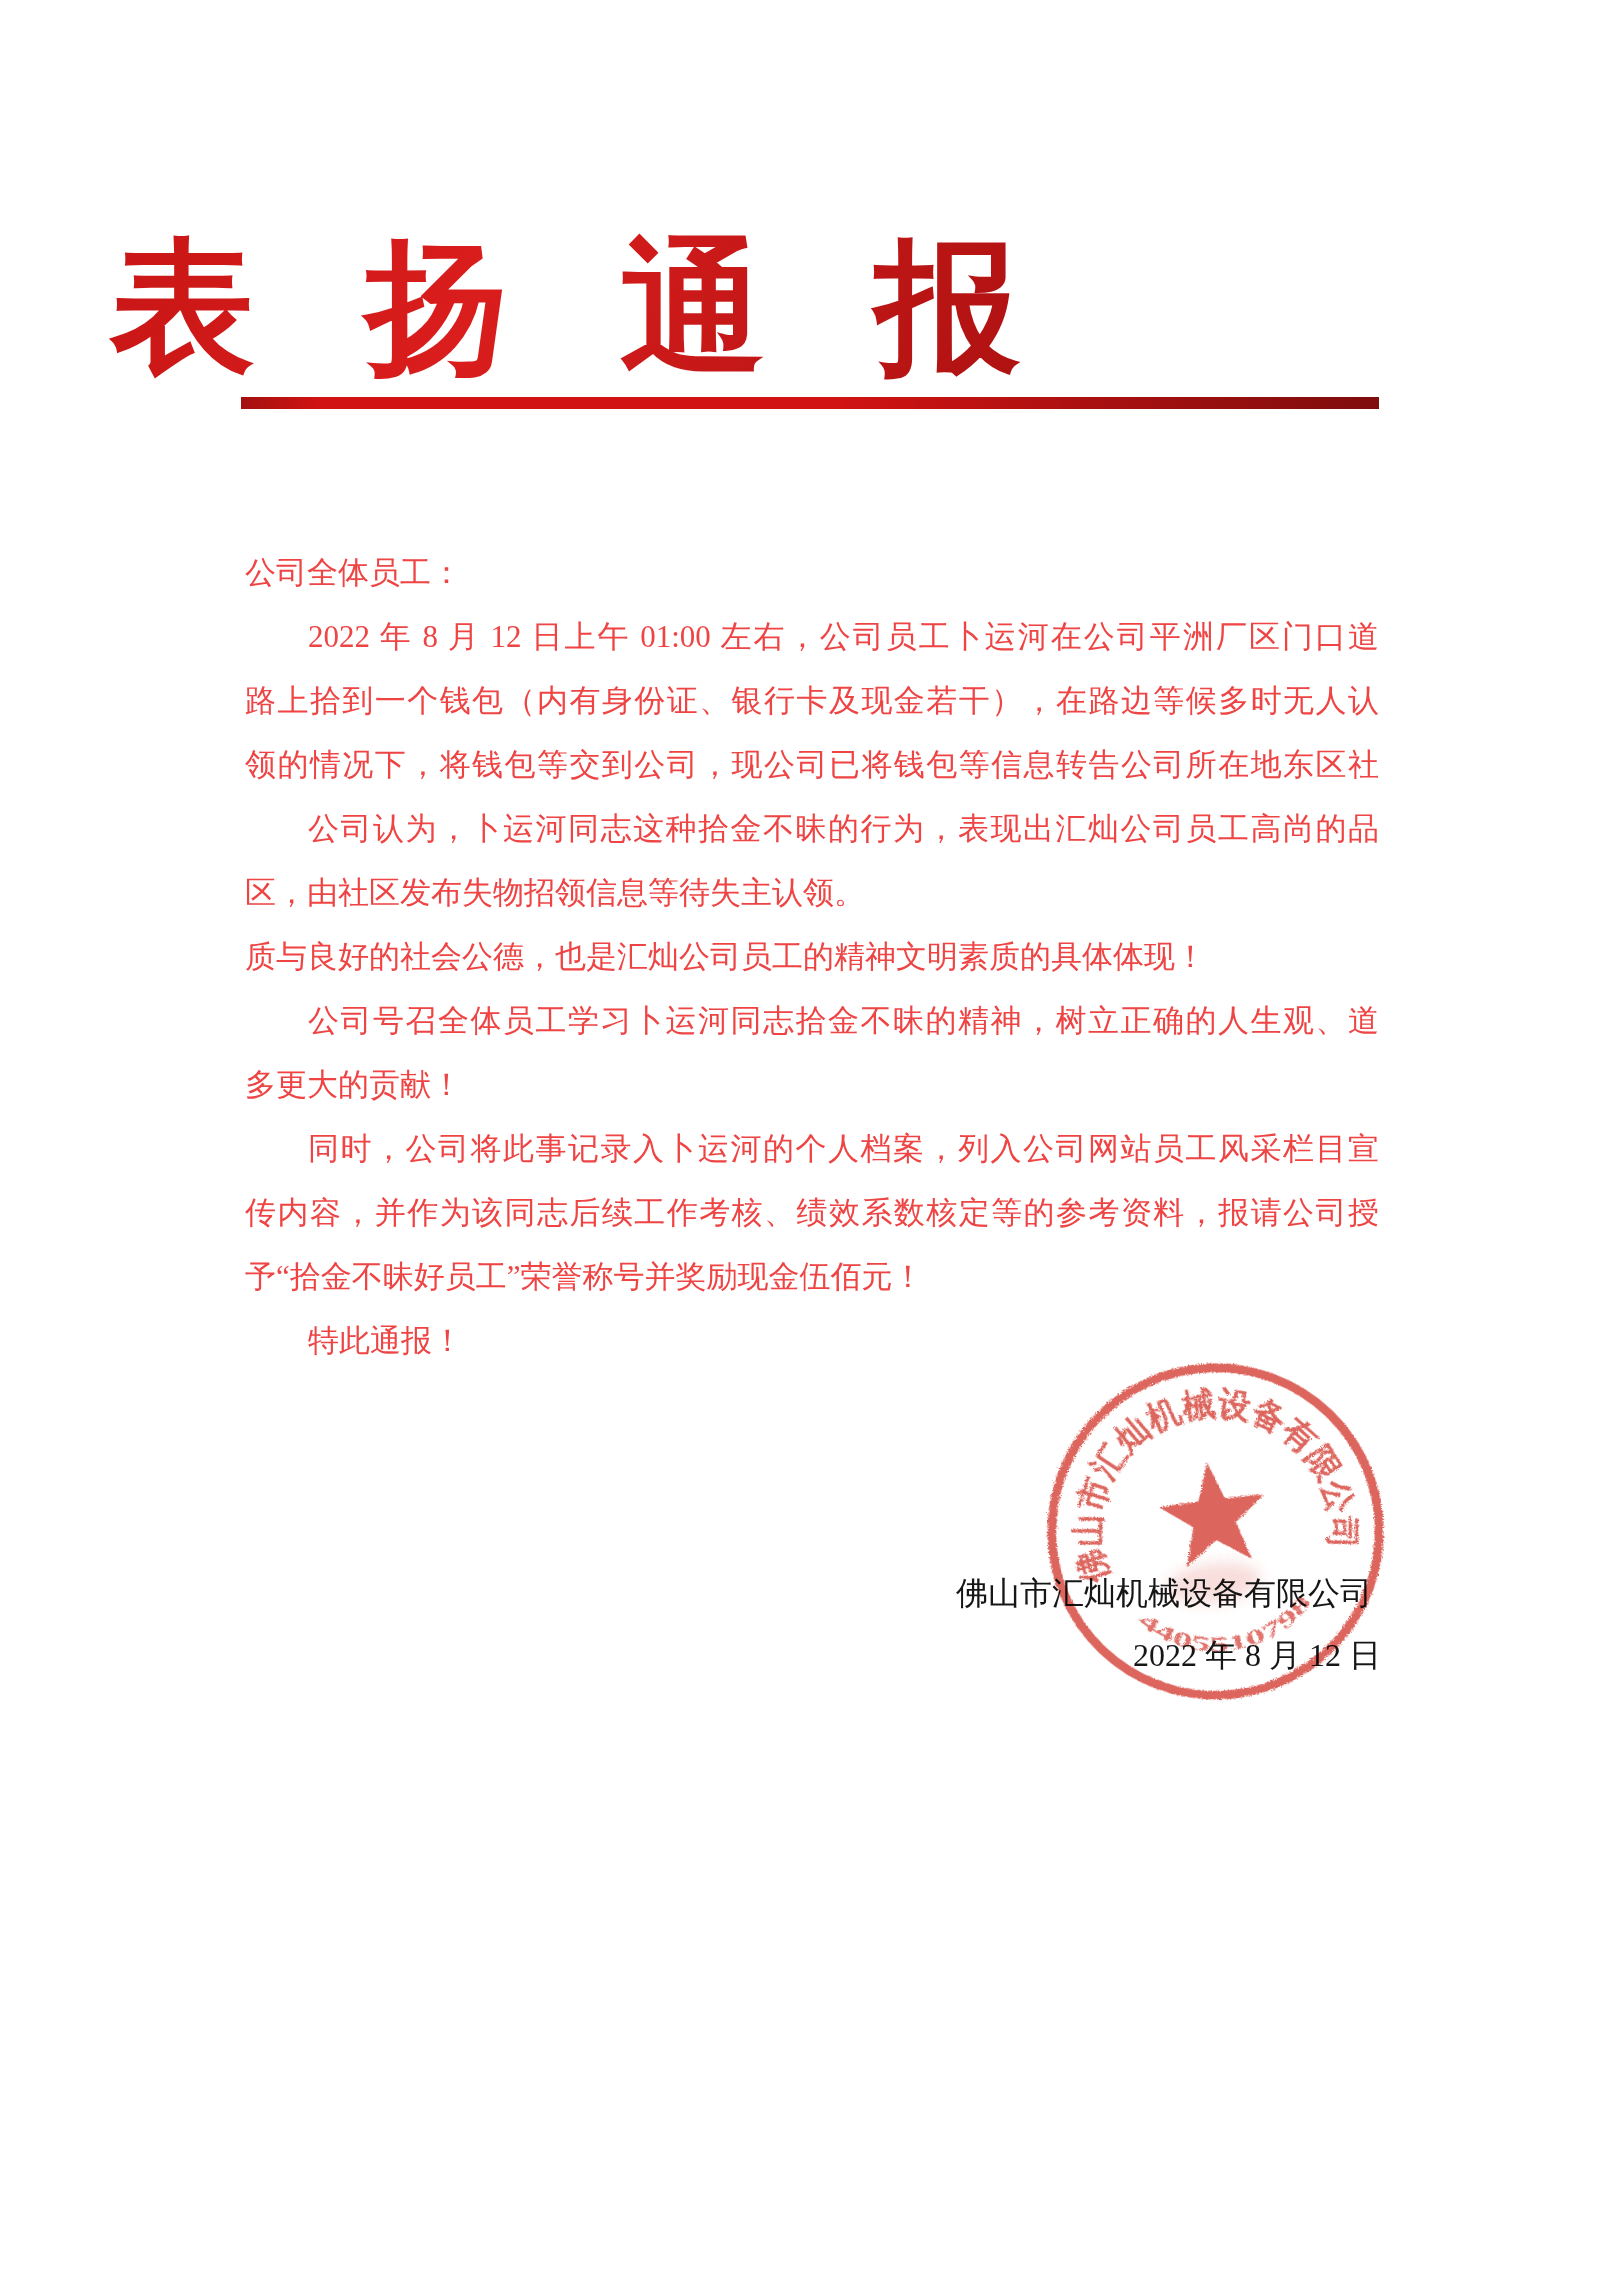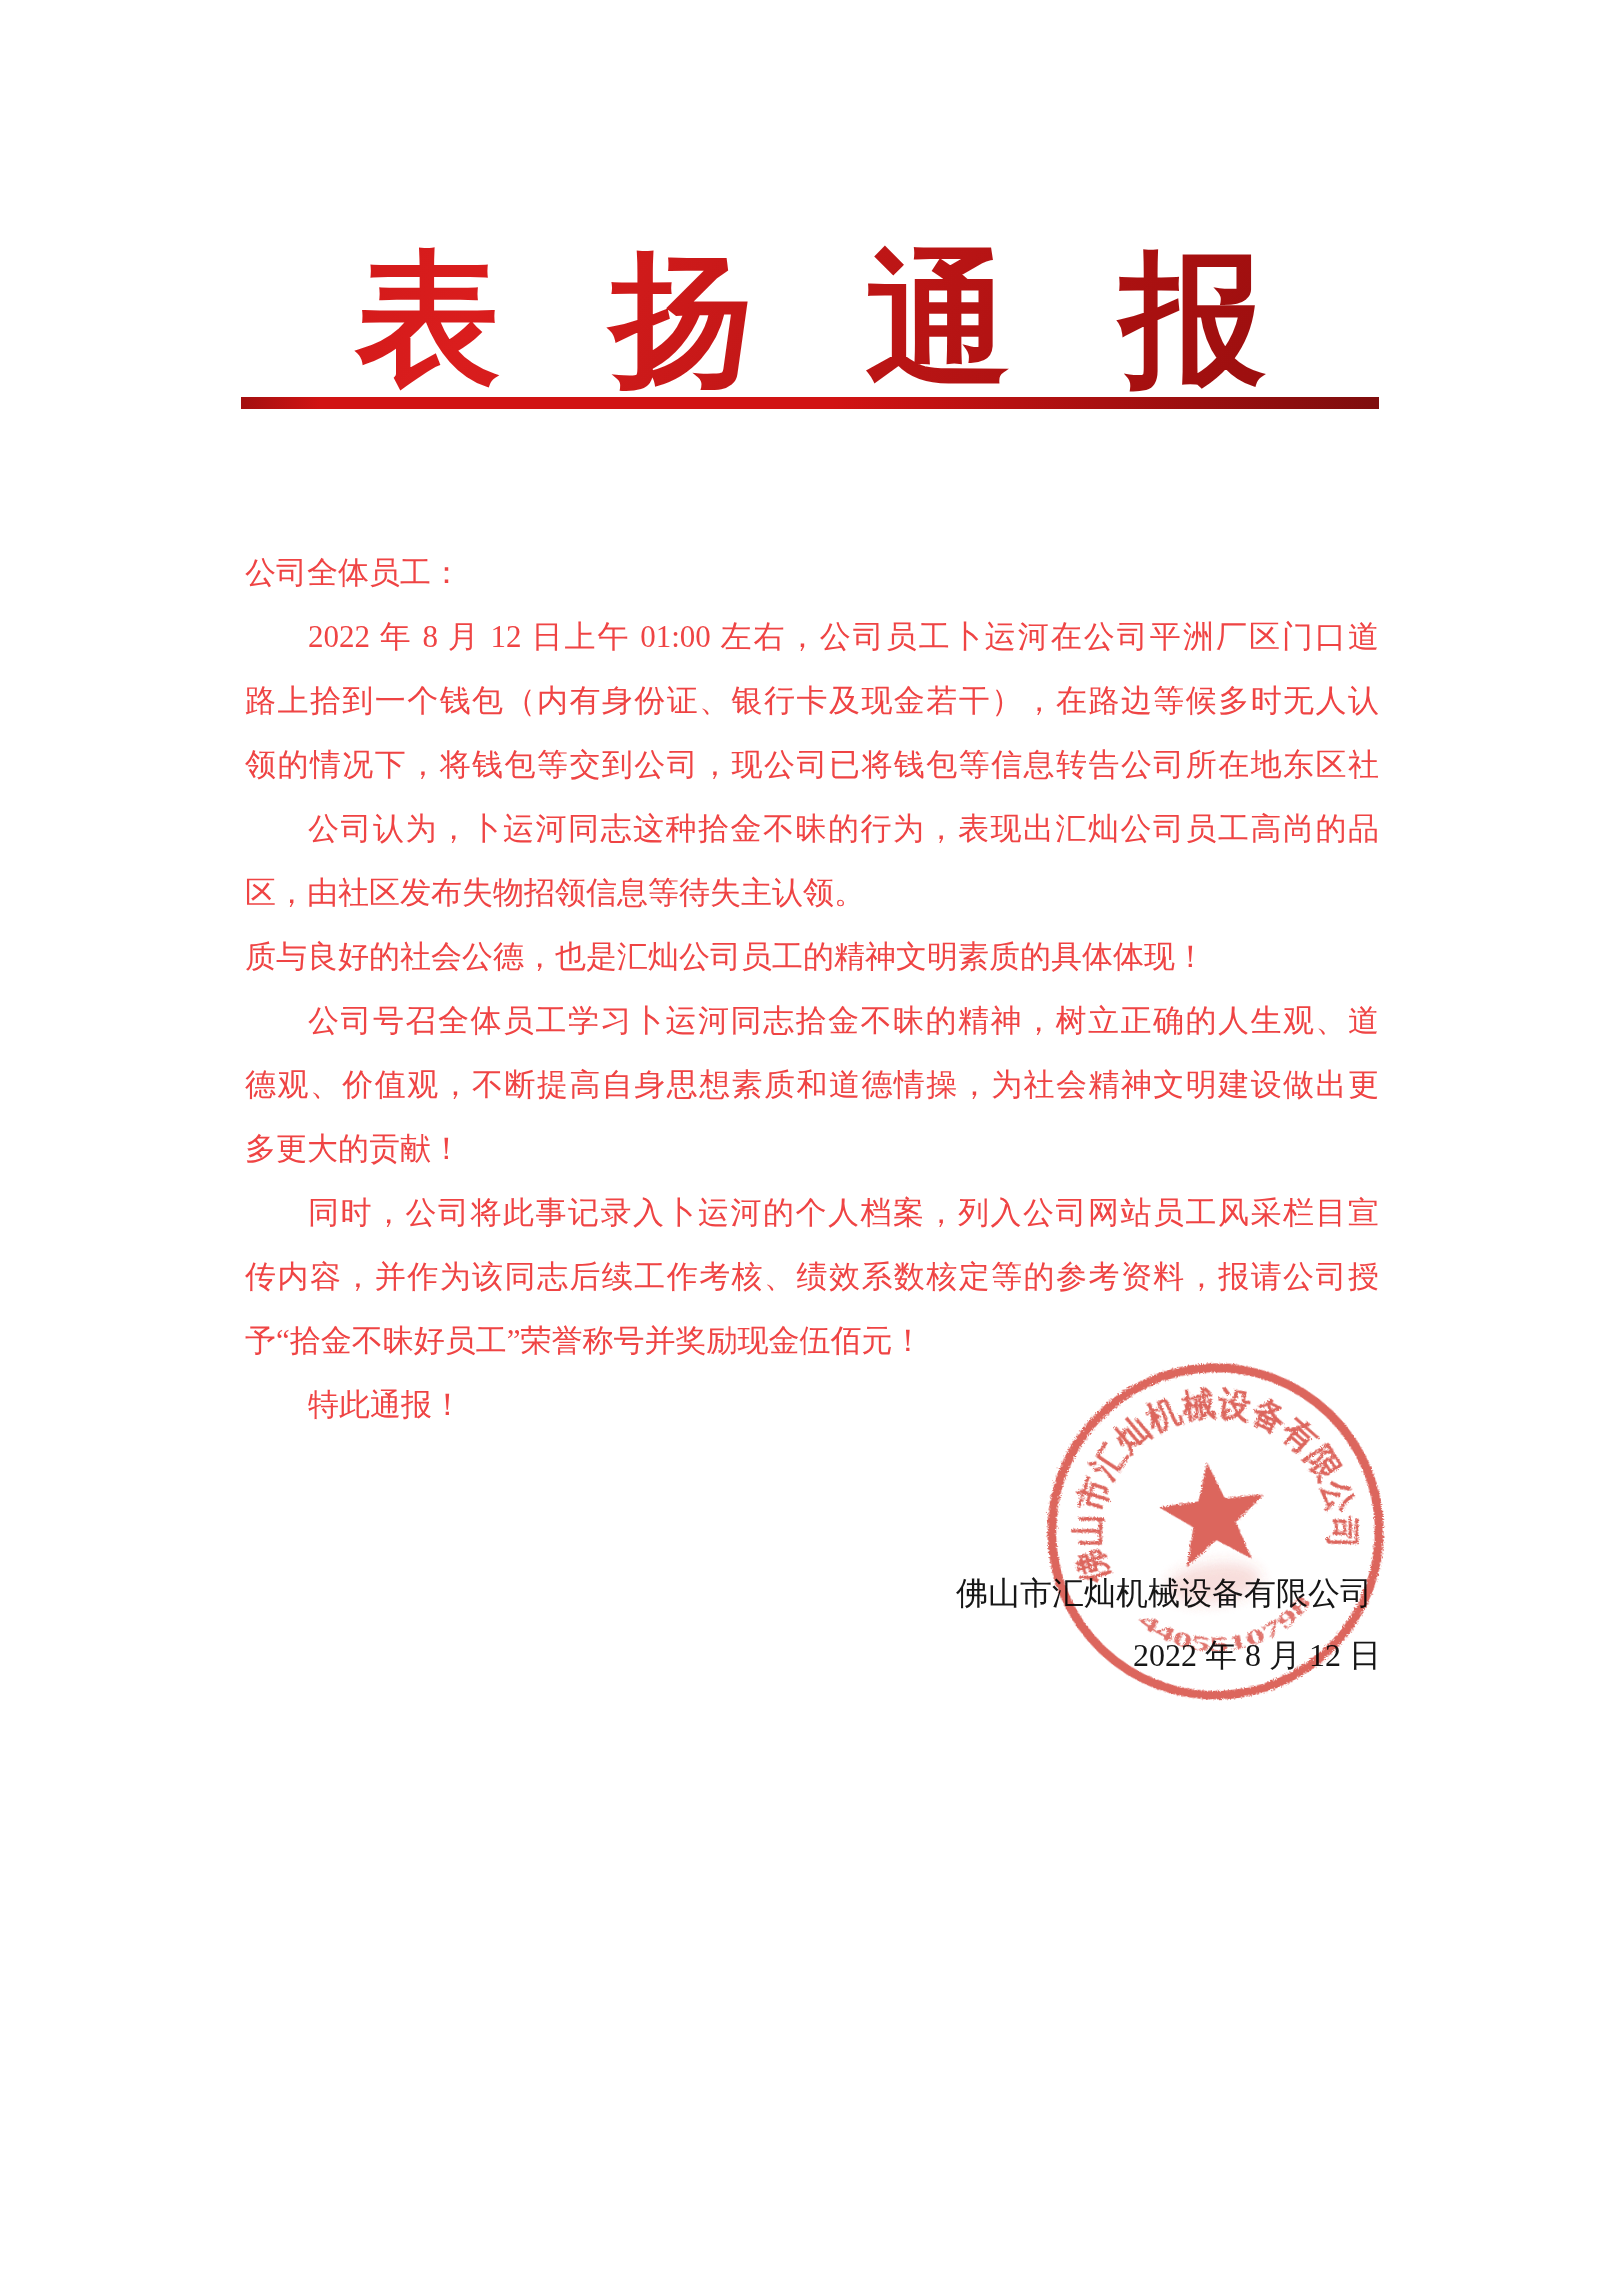--- a/index.html
+++ b/index.html
@@ -6,23 +6,22 @@
   .page{
     position:relative;
     width:1621px;height:2293px;
     margin:0 auto;
     background:#ffffff;
     overflow:hidden;
     font-family:"Liberation Serif","DejaVu Serif",serif;
   }
   
   .title{
-    position:absolute;top:239px;left:0;width:100%;
+    position:absolute;top:227px;left:0;width:100%;
     margin:0;
-    text-align:center;
     font-size:145px;line-height:1.12;
     font-weight:bold;
     letter-spacing:110px;
     padding-left:110px;
     box-sizing:border-box;
     background:linear-gradient(115deg,#c41414 0%,#da1d1d 30%,#a81010 70%,#7e0c0c 100%);
     -webkit-background-clip:text;background-clip:text;
     color:transparent;
     white-space:nowrap;
   }
@@ -72,21 +71,20 @@
 
     <div class="line j indent">2022 年 8 月 12 日上午 01:00 左右，公司员工卜运河在公司平洲厂区门口道</div>
     <div class="line j">路上拾到一个钱包（内有身份证、银行卡及现金若干），在路边等候多时无人认</div>
     <div class="line j">领的情况下，将钱包等交到公司，现公司已将钱包等信息转告公司所在地东区社</div>
     <div class="line j indent">公司认为，卜运河同志这种拾金不昧的行为，表现出汇灿公司员工高尚的品</div>
 
     <div class="line">区，由社区发布失物招领信息等待失主认领。</div>
     <div class="line">质与良好的社会公德，也是汇灿公司员工的精神文明素质的具体体现！</div>
 
     <div class="line j indent">公司号召全体员工学习卜运河同志拾金不昧的精神，树立正确的人生观、道</div>
-    <div class="line j">德观、价值观，不断提高自身思想素质和道德情操，为社会精神文明建设做出更</div>
     <div class="line">多更大的贡献！</div>
 
     <div class="line j indent">同时，公司将此事记录入卜运河的个人档案，列入公司网站员工风采栏目宣</div>
     <div class="line j">传内容，并作为该同志后续工作考核、绩效系数核定等的参考资料，报请公司授</div>
     <div class="line">予“拾金不昧好员工”荣誉称号并奖励现金伍佰元！</div>
 
     <div class="line indent">特此通报！</div>
   </div>
 
   <div class="sig-company">佛山市汇灿机械设备有限公司</div>

